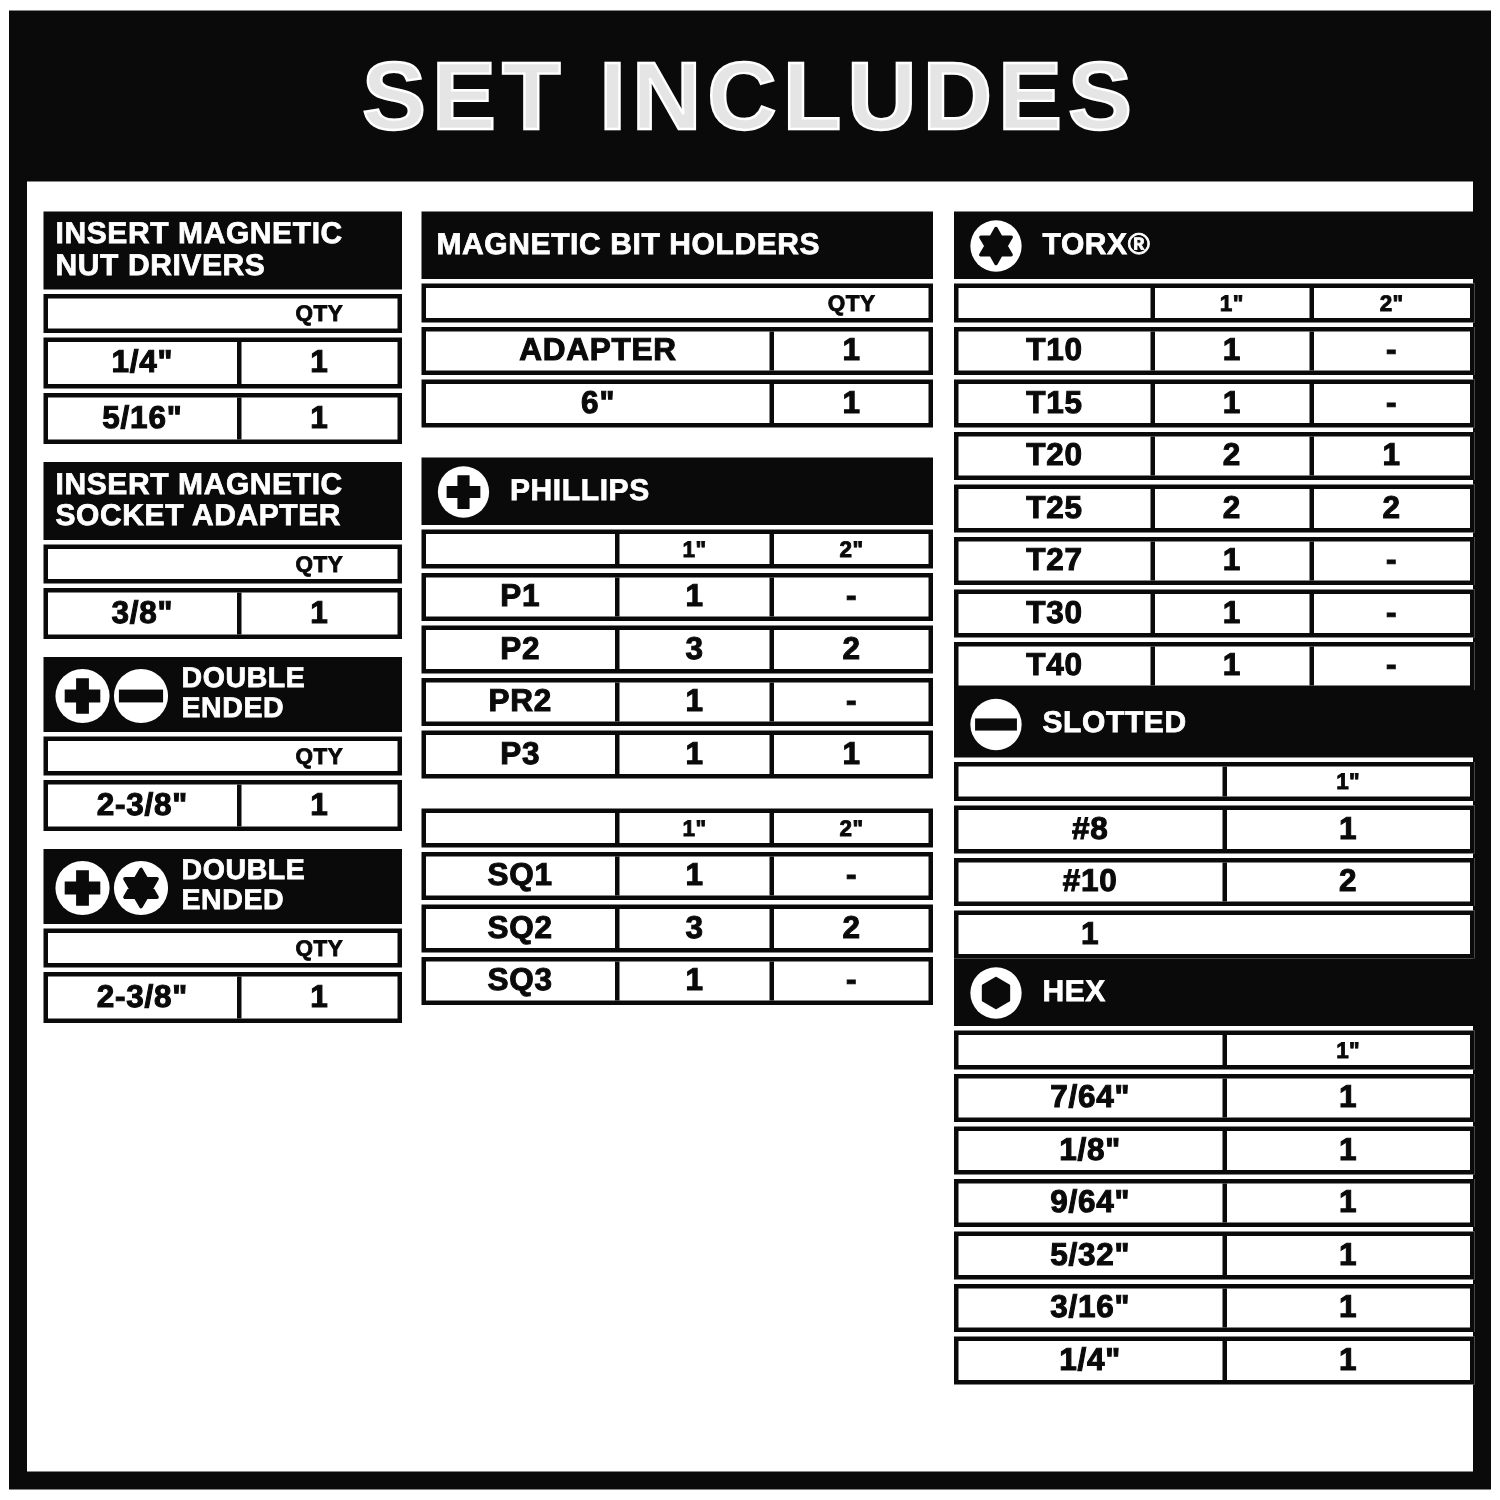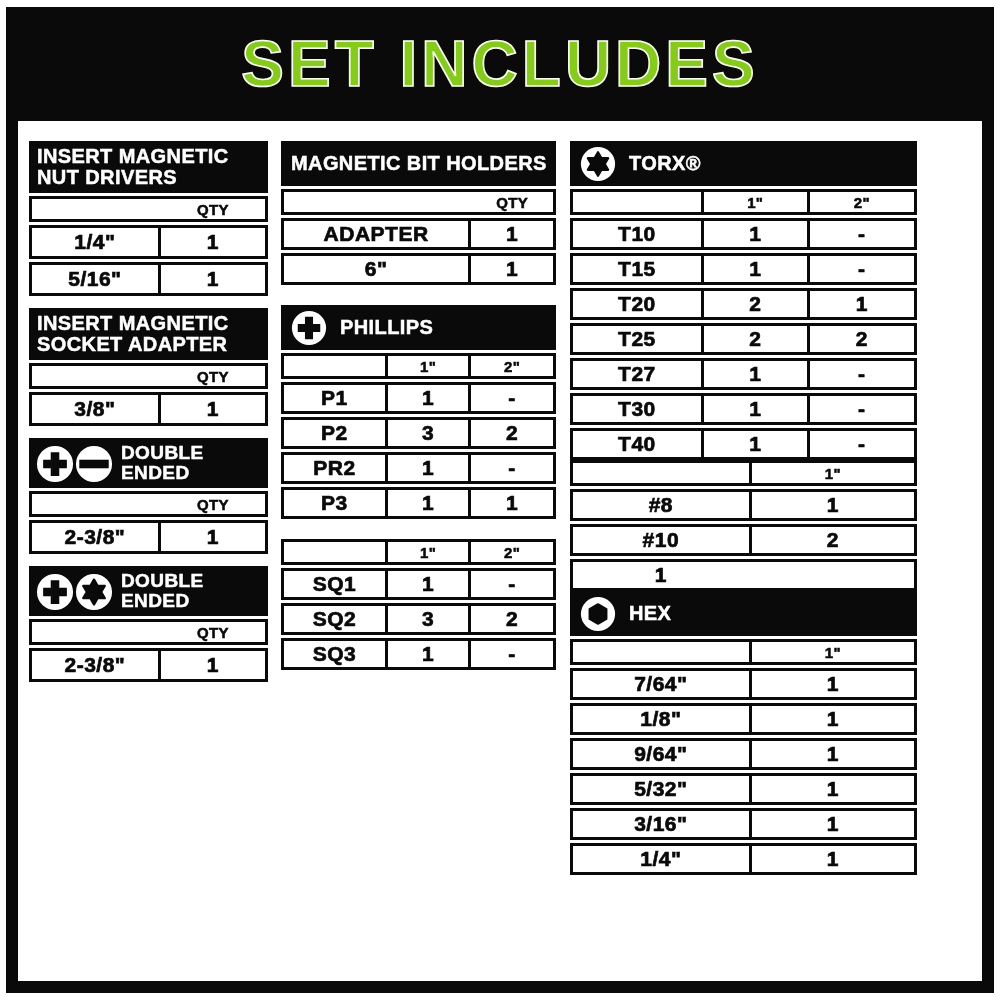--- a/index.html
+++ b/index.html
@@ -1,26 +1,26 @@
 <!DOCTYPE html>
 <html><head>
 <meta charset="utf-8">
 <style>
   html,body{margin:0;padding:0;background:#fff;}
   body{width:1000px;height:1000px;position:relative;font-family:"Liberation Sans",sans-serif;
        -webkit-font-smoothing:antialiased;}
   .frame{position:absolute;left:6px;top:7px;width:988px;height:986px;background:#0a0a0a;}
   .banner{height:114px;display:flex;align-items:center;justify-content:center;}
-  .banner h1{margin:0;color:#84cc16;font-size:64px;font-weight:bold;letter-spacing:4px;
+  .banner h1{margin:0;color:#e5e5e5;font-size:64px;font-weight:bold;letter-spacing:4px;
              -webkit-text-stroke:1.6px #fff;}
   .content{background:#fff;margin:0 12px 12px;height:860px;box-sizing:border-box;
            padding:20px 0 0 11px;display:flex;align-items:flex-start;}
   .col{display:flex;flex-direction:column;flex:0 0 auto;}
   .col1{width:239px;margin-right:13px;}
-  .col2{width:275px;margin-right:14px;}
+  .col2{width:341px;margin-right:14px;}
   .col3{width:347px;}
   .table{display:flex;flex-direction:column;gap:3px;}
   .col1 .table{margin-bottom:12px;}
   .col2 .table{margin-bottom:20px;}
   .col3 .table{}
   .titlebar{background:#0a0a0a;color:#fff;display:flex;align-items:center;
             min-height:45px;padding:0 6px 0 10px;gap:13px;}
   .titlebar.tall{min-height:52px;padding-left:8px;}
   .titlebar.de{min-height:50px;gap:10px;padding-left:7px;}
   .title{font-weight:bold;font-size:20px;letter-spacing:0.4px;line-height:1.04;
@@ -292,20 +292,31 @@
           <div class="cell">-</div>
         </div>
         <div class="row g-3">
           <div class="cell">T40</div>
           <div class="cell">1</div>
           <div class="cell">-</div>
         </div>
       </section>
 
       <section class="table">
+        <div class="titlebar">
+          <span class="circle-icon">
+            <svg viewBox="0 0 40 40" width="36" height="36">
+                <circle cx="20" cy="20" r="19" fill="#fff"></circle>
+                <rect x="4.5" y="15.5" width="31" height="9" fill="#0a0a0a"></rect>
+              </svg>
+          </span>
+          <span class="title">
+            <span class="line">SLOTTED</span>
+          </span>
+        </div>
         <div class="row header g-2">
           <div class="cell"></div>
           <div class="cell">1"</div>
         </div>
         <div class="row g-2">
           <div class="cell">#8</div>
           <div class="cell">1</div>
         </div>
         <div class="row g-2">
           <div class="cell">#10</div>

